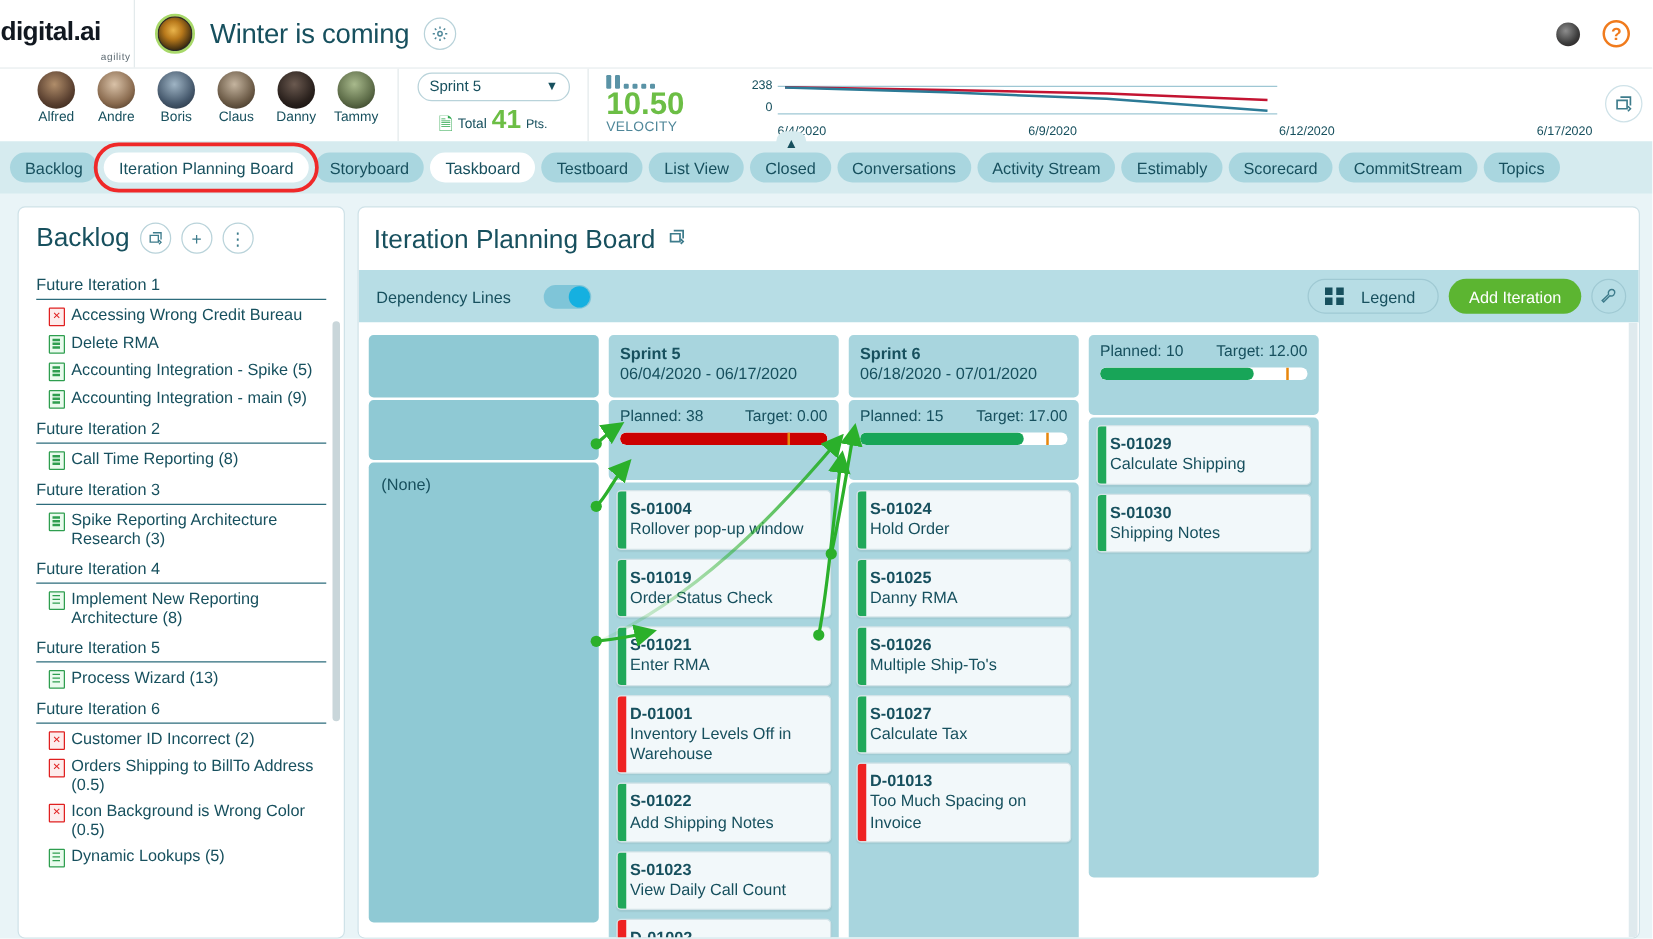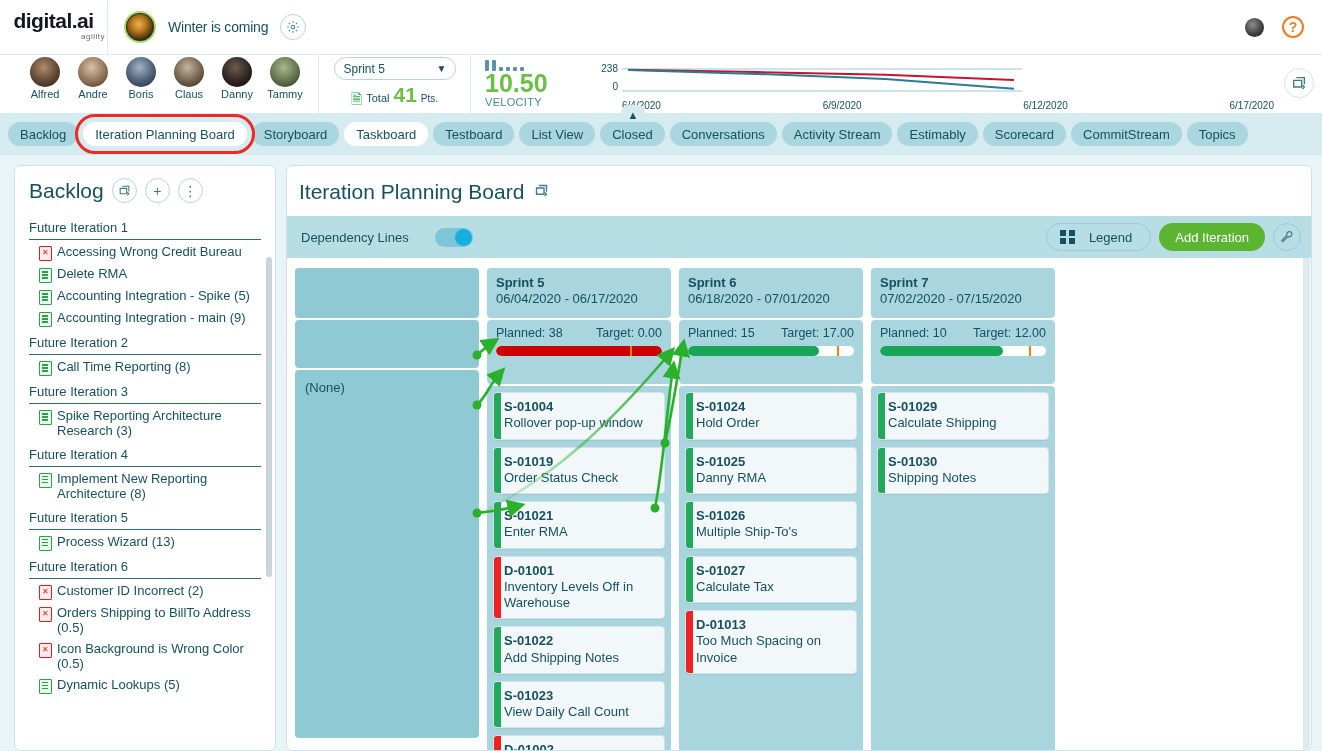--- a/index.html
+++ b/index.html
@@ -11,39 +11,39 @@
     color: #17505e;
   }
 
   
   .topbar {
     height: 55px; display: flex; align-items: stretch;
     background: #ffffff; border-bottom: 1px solid #e3eaec;
     position: relative;
   }
   .logo-cell {
-    width: 108px; display: flex; flex-direction: column;
+    width: 108px; display: flex; flex-direction: row;
     align-items: center; justify-content: center;
     border-right: 1px solid #e3eaec; padding-bottom: 4px;
   }
   .logo-main {
     font-size: 21px; font-weight: bold; letter-spacing: -0.5px;
     color: #111820; line-height: 1;
   }
   .logo-sub {
     font-size: 8px; color: #5d6a72; letter-spacing: 0.5px;
     align-self: flex-end; margin-right: 2px; margin-top: 1px;
   }
   .proj-wrap { display: flex; align-items: center; gap: 12px; padding-left: 16px; }
   .proj-avatar {
     width: 32px; height: 32px; border-radius: 50%;
     background: radial-gradient(circle at 45% 40%, #e9b44c 0%, #b8791b 32%, #3a2a10 70%, #0b0906 100%);
     border: 2px solid #a8d96a; box-shadow: 0 0 0 1px #2a2a2a inset;
   }
-  .proj-title { font-size: 14px; color: #17505e; letter-spacing: -0.2px; }
+  .proj-title { font-size: 22px; color: #17505e; letter-spacing: -0.2px; }
   .icon-circle {
     width: 26px; height: 26px; border-radius: 50%;
     border: 1.5px solid #b9d3da; display: flex;
     align-items: center; justify-content: center;
     color: #4f8799; background: #fff;
   }
   .topbar-right {
     margin-left: auto; display: flex; align-items: center;
     gap: 18px; padding-right: 18px;
   }
@@ -614,24 +614,20 @@
                 <div class="card-id">S-01027</div>
                 <div class="card-title">Calculate Tax</div>
               </div>
               <div class="card defect">
                 <div class="card-id">D-01013</div>
                 <div class="card-title">Too Much Spacing on Invoice</div>
               </div>
             </div>
           </div>
           <div class="col">
-            <div class="sprint-head">
-              <div class="sprint-name">Sprint 7</div>
-              <div class="sprint-dates">07/02/2020 - 07/15/2020</div>
-            </div>
             <div class="sprint-stats">
               <div class="stat-line">
                 <span>Planned: 10</span>
                 <span>Target: 12.00</span>
               </div>
               <div class="pbar">
                 <span class="fill" style="width:74%;background:#18a558"></span>
                 <span class="tick" style="left:90%"></span>
               </div>
             </div>

